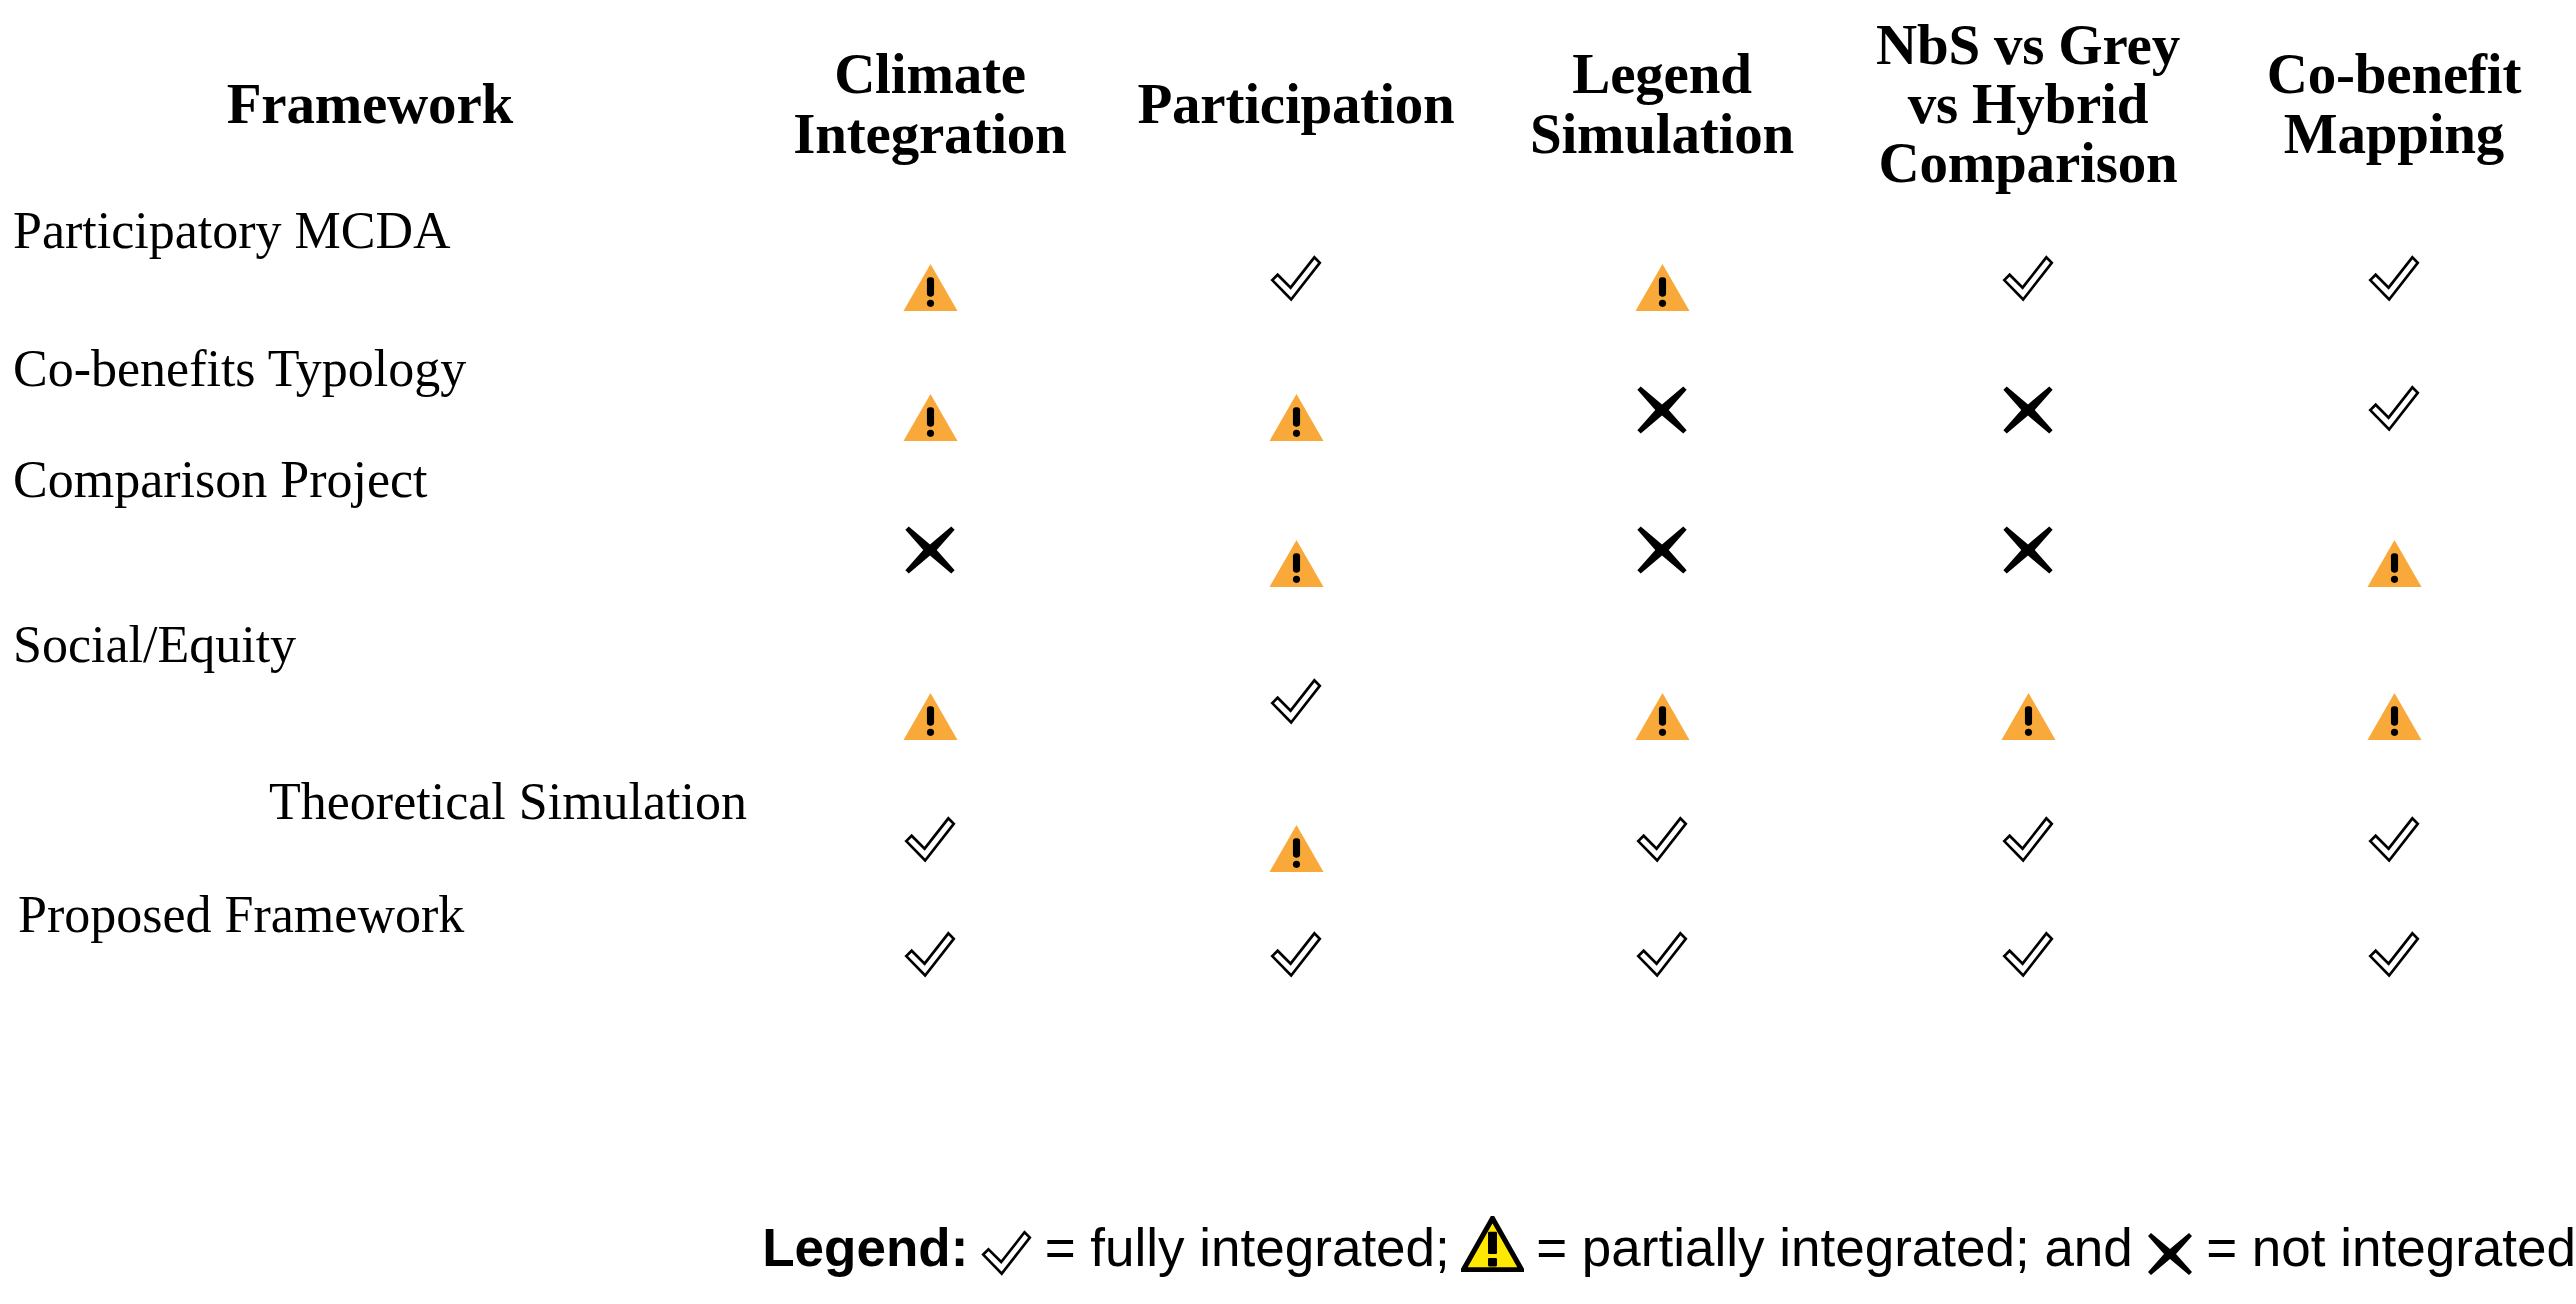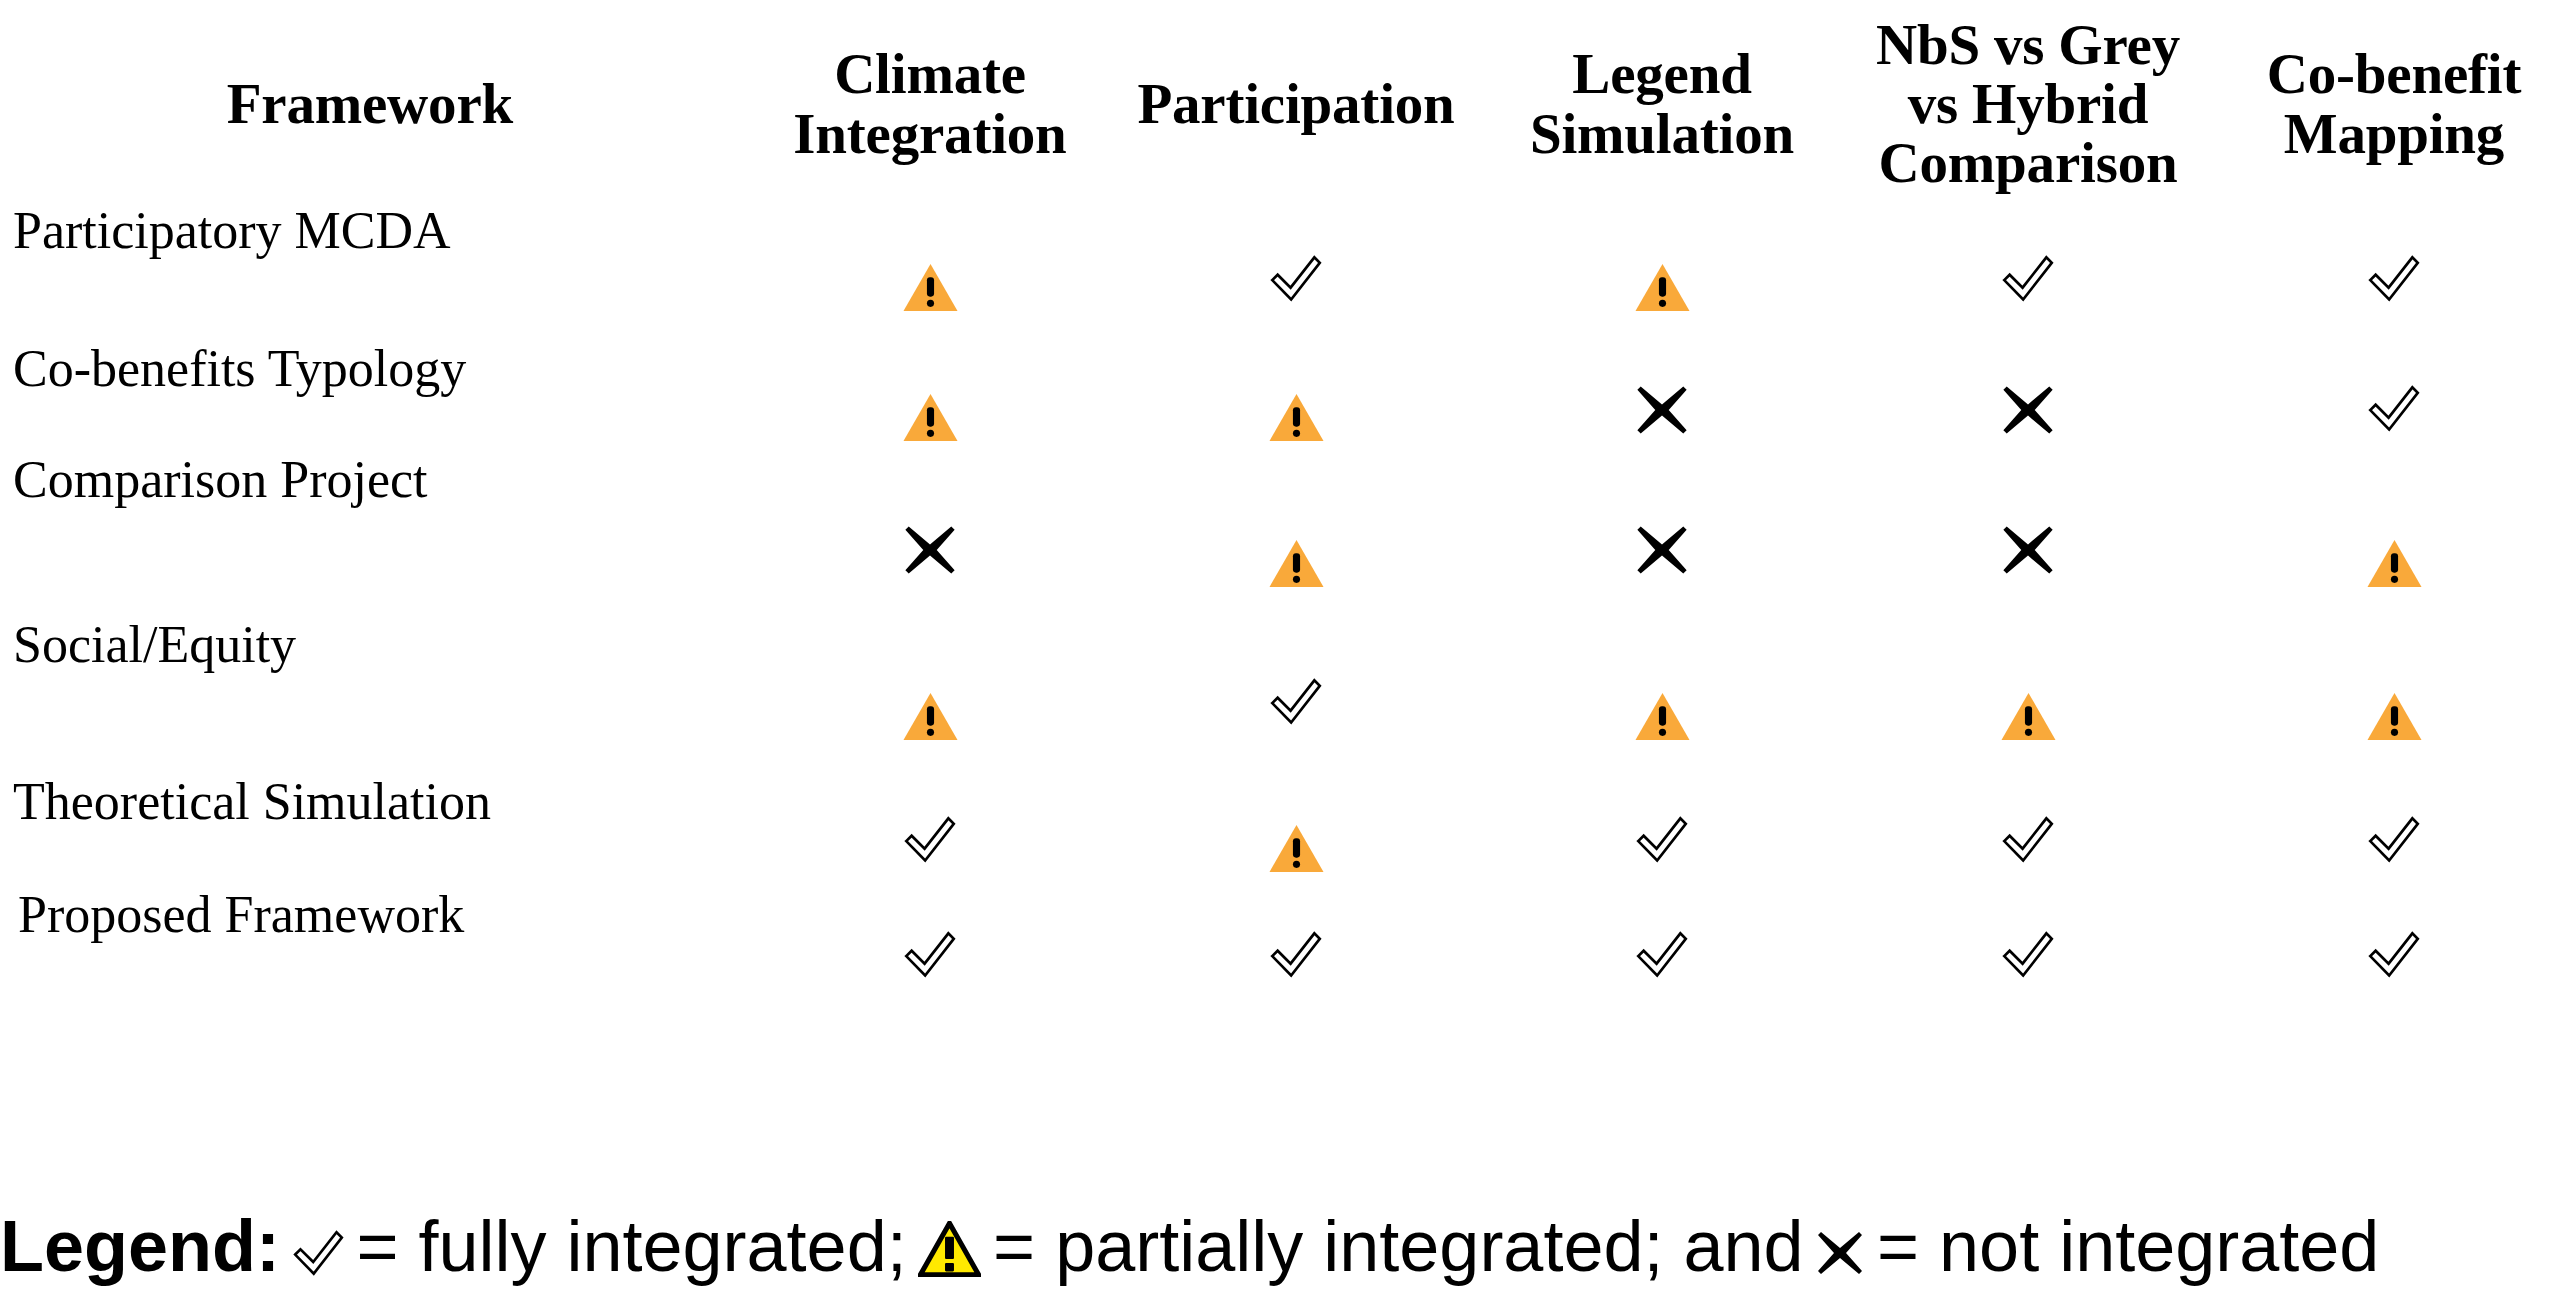--- a/index.html
+++ b/index.html
@@ -80,21 +80,21 @@
   tr.r2 td { height: 111px; }
   tr.r3 td { height: 146px; }
   tr.r4 td { height: 150px; }
   tr.r5 td { height: 108px; }
   tr.r6 td { height: 110px; }
 
   tr.r1 td.label { padding-top: 10.3px; font-family: Liberation Serif, serif; }
   tr.r2 td.label { padding-top: 5.9px; }
   tr.r3 td.label { padding-top: 0px; }
   tr.r4 td.label { padding-top: 19px; }
-  tr.r5 td.label { padding-top: 7.3px; }
+  tr.r5 td.label { padding-top: 7.3px; text-align: right; }
   tr.r6 td.label { padding-top: 4.4px; padding-left: 18px; }
 
   
   .icon {
     display: inline-block;
     line-height: 0;
     vertical-align: middle;
   }
   .icon svg { display: block; }
 
@@ -106,23 +106,23 @@
   tr.r3 .icon-cross { top: 22px; }
   tr.r4 .icon-warn  { top: 29px; }
   tr.r4 .icon-check { top: 16px; }
 
   
   .legend {
     position: absolute;
     left: 0;
     top: 1198px;
     width: 2576px;
-    text-align: left;
+    text-align: right;
     font-family: "Liberation Sans", "DejaVu Sans", sans-serif;
-    font-size: 72px;
+    font-size: 53px;
     line-height: 1.0;
     white-space: nowrap;
   }
   .legend .lg-word { font-weight: bold; }
   .legend .lg-txt  { font-weight: normal; }
   .legend .icon { vertical-align: middle; }
   .legend .icon-check  { width: 53px; height: 53px; top: 1.5px; }
   .legend .icon-warn-y { width: 63px; height: 56px; display:inline-block; line-height:0; position: relative; top: 5.9px; }
   .legend .icon-cross  { width: 50px; height: 50px; top: 1.5px; }
   .legend .sp { display: inline-block; width: 11.7px; }

